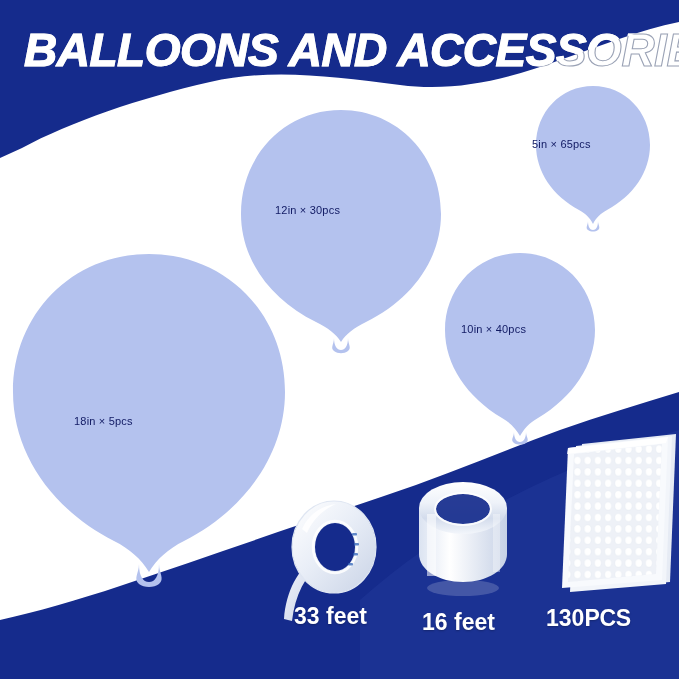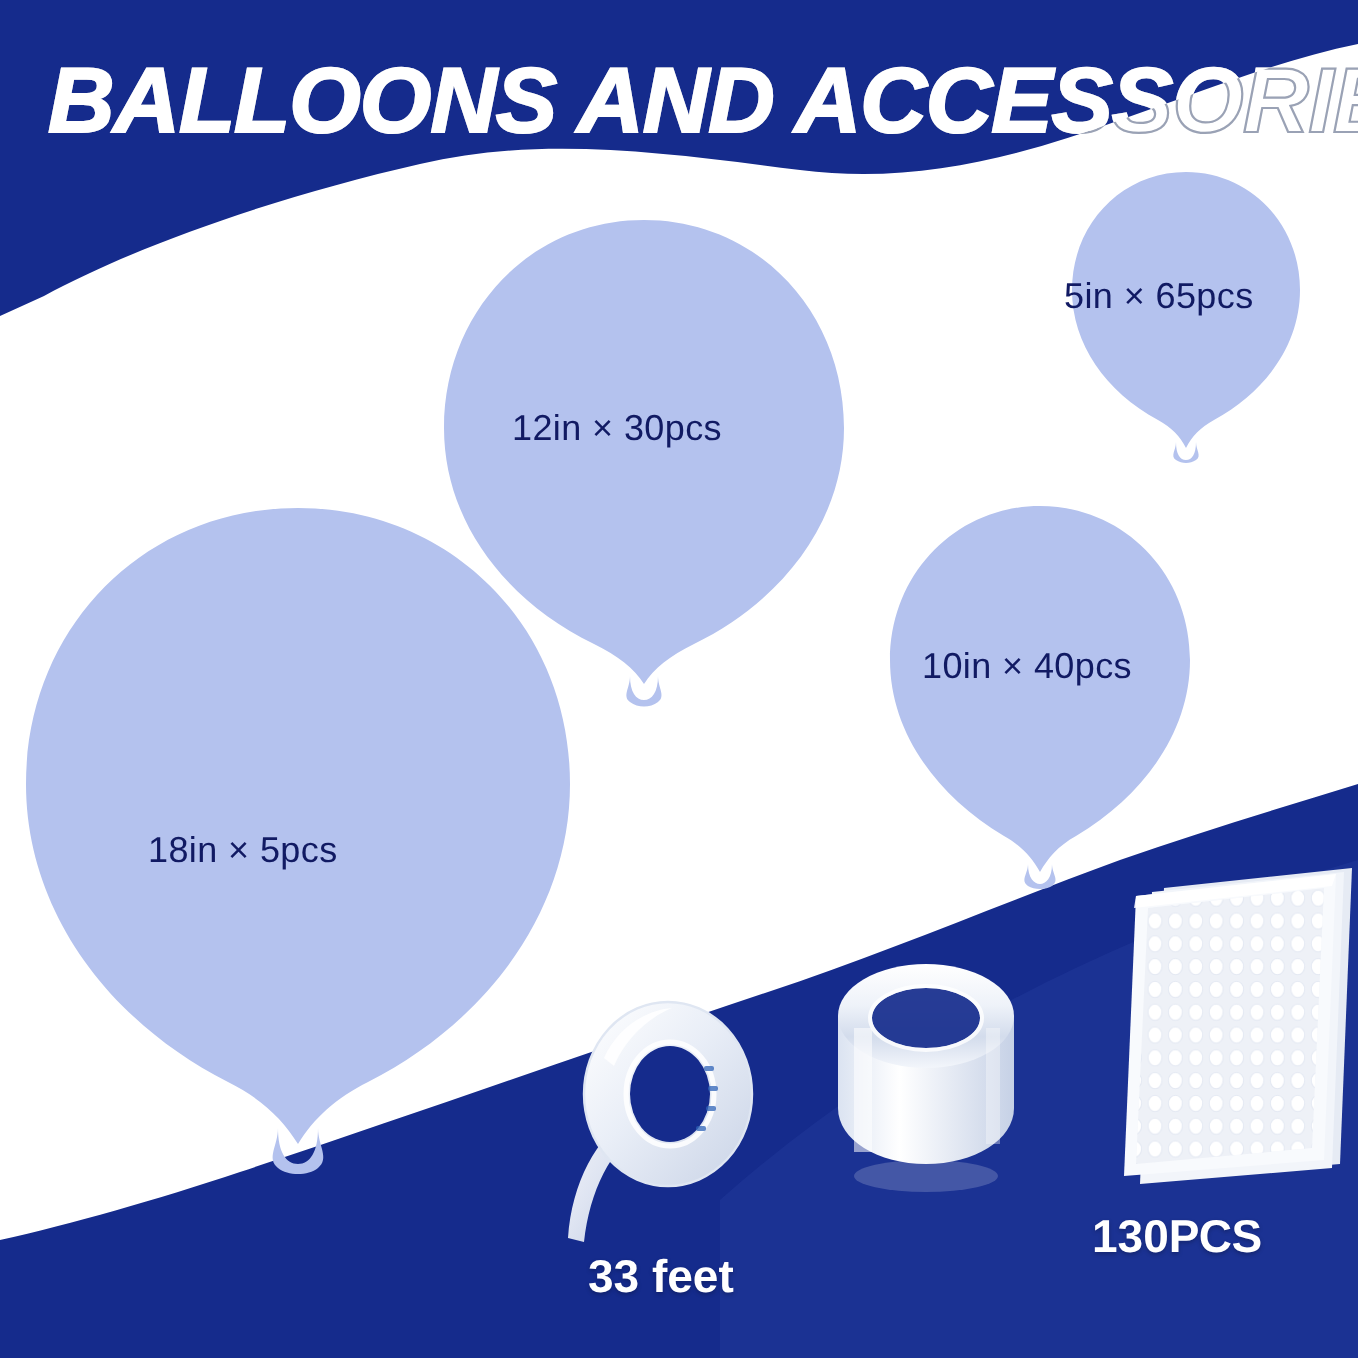--- a/index.html
+++ b/index.html
@@ -17,21 +17,21 @@
     font-weight:bold;font-style:italic;font-size:46px;
     letter-spacing:-0.5px;
   }
 
   
   .balloon{position:absolute;}
   .balloon svg{display:block;overflow:visible;}
   .balloon-label{
     position:absolute;
     color:#111a63;
-    font-size:18px;
+    font-size:11px;
     font-weight:500;
     white-space:nowrap;
     font-family:"Liberation Sans","DejaVu Sans",sans-serif;
     letter-spacing:0.2px;
   }
 
   
   .accessory{position:absolute;}
   .acc-caption{
     position:absolute;
@@ -85,21 +85,21 @@
       </defs>
 
       <text x="24" y="66" class="title-text" fill="#ffffff" stroke="#9aa2b5" stroke-width="1.1">BALLOONS AND ACCESSORIES</text>
 
       <g clip-path="url(#clip-navy)">
         <text x="24" y="66" class="title-text" fill="#ffffff" stroke="#ffffff" stroke-width="1.1">BALLOONS AND ACCESSORIES</text>
       </g>
     </svg>
   </div>
 
-  <div class="balloon" style="left:217px;top:108px;">
+  <div class="balloon" style="left:236px;top:108px;">
     <svg width="210" height="246" viewBox="0 0 210 246">
       <path d="M105,2 C162,2 205,48 205,106
                C205,152 175,192 130,214
                C118,220 110,226 105,234
                C100,226 92,220 80,214
                C35,192 5,152 5,106
                C5,48 48,2 105,2 Z" fill="#b4c2ee"></path>
       <path d="M98,230 C98,238 101,242 105,242 C109,242 112,238 112,230
                C112,236 116,240 112,243 C108,246 102,246 98,243 C94,240 98,236 98,230 Z" fill="#b4c2ee"></path>
     </svg>
@@ -168,21 +168,21 @@
 
       <g fill="#2f63b8" opacity="0.75">
         <rect x="84" y="38" width="5" height="2.5" rx="1"></rect>
         <rect x="86" y="48" width="5" height="2.5" rx="1"></rect>
         <rect x="85" y="58" width="5" height="2.5" rx="1"></rect>
         <rect x="80" y="68" width="5" height="2.5" rx="1"></rect>
       </g>
 
       <path d="M34,34 C40,20 54,10 68,9 C56,14 45,24 39,38 Z" fill="#ffffff" opacity="0.85"></path>
     </svg>
-    <span class="acc-caption" style="left:26px;top:130px;">33 feet</span>
+    <span class="acc-caption" style="left:26px;top:108px;">33 feet</span>
   </div>
 
   <div class="accessory" style="left:405px;top:478px;">
     <svg width="120" height="130" viewBox="0 0 120 130">
       <defs>
         <linearGradient id="tapeGrad" x1="0" y1="0" x2="0" y2="1">
           <stop offset="0%" stop-color="#ffffff"></stop>
           <stop offset="40%" stop-color="#eef2f9"></stop>
           <stop offset="70%" stop-color="#d3dcec"></stop>
           <stop offset="100%" stop-color="#f3f6fb"></stop>
@@ -198,20 +198,21 @@
 
       <ellipse cx="58" cy="30" rx="44" ry="26" fill="url(#tapeGrad)"></ellipse>
       <ellipse cx="58" cy="31" rx="27" ry="15" fill="#152b8c" opacity="0.92"></ellipse>
       <ellipse cx="58" cy="31" rx="28" ry="16" fill="none" stroke="#ffffff" stroke-width="2" opacity="0.8"></ellipse>
 
       <rect x="22" y="36" width="9" height="62" fill="#ffffff" opacity="0.55"></rect>
       <rect x="88" y="36" width="7" height="58" fill="#ffffff" opacity="0.35"></rect>
 
       <ellipse cx="58" cy="110" rx="36" ry="8" fill="#ffffff" opacity="0.18"></ellipse>
     </svg>
+    <span class="acc-caption" style="left:17px;top:131px;">16 feet</span>
   </div>
 
   <div class="accessory" style="left:552px;top:432px;">
     <svg width="128" height="162" viewBox="0 0 128 162">
       <defs>
         <pattern id="dotGrid" x="0" y="0" width="10.2" height="11.4" patternUnits="userSpaceOnUse">
           <ellipse cx="5.1" cy="5.7" rx="3.5" ry="4.1" fill="#ffffff"></ellipse>
           <ellipse cx="5.1" cy="5.7" rx="3.5" ry="4.1" fill="none" stroke="#e3e8f2" stroke-width="0.5"></ellipse>
         </pattern>
       </defs>

